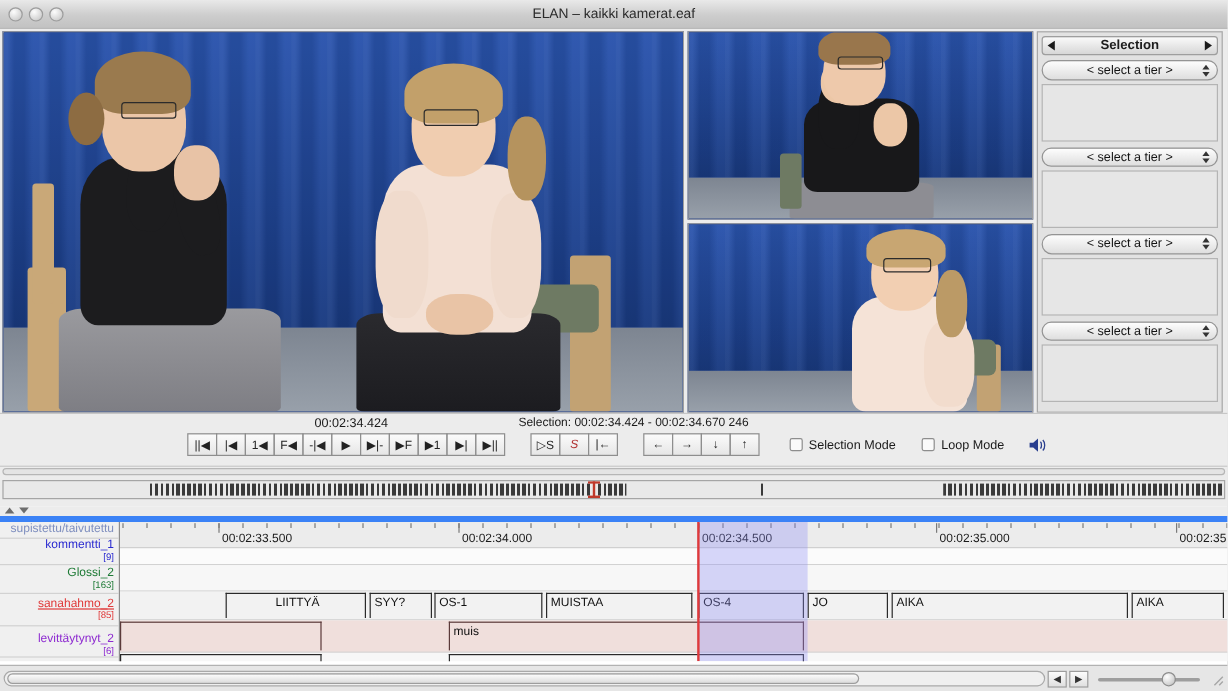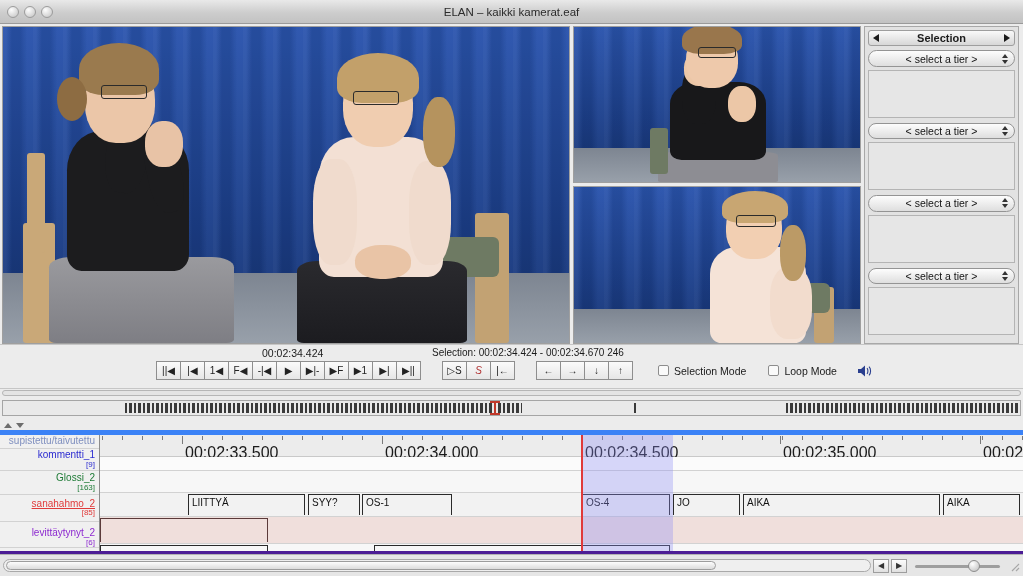--- a/index.html
+++ b/index.html
@@ -2,21 +2,21 @@
 <html><head>
 <meta charset="utf-8">
 <style>
   * { box-sizing: border-box; margin: 0; padding: 0; }
   html, body {
     width: 1023px; height: 576px;
     font-family: "Liberation Sans", sans-serif;
     background: #d8d8d8;
     overflow: hidden;
   }
-  #app { position: relative; width: 1023px; height: 576px; background: #4c1d95; }
+  #app { position: relative; width: 1023px; height: 576px; background: #ffffff; }
 
   
   .titlebar {
     position: relative; height: 24px;
     background: linear-gradient(to bottom, #e9e9e9 0%, #cdcdcd 55%, #c2c2c2 100%);
     border-bottom: 1px solid #9a9a9a;
     display: flex; align-items: center;
   }
   .win-buttons { display: flex; gap: 5px; margin-left: 7px; }
   .win-btn {
@@ -176,21 +176,21 @@
     display: flex; flex-direction: column; justify-content: center; align-items: flex-end;
   }
   .tname .nm { font-size: 10px; }
   .tname .cnt { font-size: 8px; }
 
   .tracks { position: absolute; left: 100px; right: 0; top: 0; bottom: 0; overflow: hidden; }
   .ruler { position: relative; height: 22px; background: #ececec; border-bottom: 1px solid #c9c9c9; }
   .tick { position: absolute; top: 1px; width: 1px; background: #7a7a7a; }
   .tick.minor { height: 4px; }
   .tick.major { height: 8px; }
-  .tlabel { position: absolute; top: 9px; font-size: 16px; color: #1a1a1a; white-space: nowrap; text-align: center; }
+  .tlabel { position: absolute; top: 9px; font-size: 10px; color: #1a1a1a; white-space: nowrap; text-align: center; }
 
   .track { position: relative; border-bottom: 1px solid #d2d2d2; }
   .seg {
     position: absolute; top: 1px; bottom: 1px;
     border-left: 1.5px solid #2a2a2a; border-right: 1.5px solid #2a2a2a;
     border-top: 1px solid #2a2a2a;
     font-size: 10px; color: #111; padding-left: 3px; line-height: 15px;
     white-space: nowrap; overflow: hidden;
   }
   .seg-pink { border-color: #5b3a3a; }
@@ -511,30 +511,32 @@
           <div class="tlabel" style="left: 85px;">00:02:33.500</div>
           <div class="tlabel" style="left: 285px;">00:02:34.000</div>
           <div class="tlabel" style="left: 485px;">00:02:34.500</div>
           <div class="tlabel" style="left: 683px;">00:02:35.000</div>
           <div class="tlabel" style="left: 883px;">00:02:35</div>
         </div>
 
       <div class="track" style="height:14px;background:#fbfbfb;"></div>
       <div class="track" style="height:22px;background:#f7f7f7;" id="trk-kommentti"></div>
       <div class="track" style="height:24px;background:#f2f2f2;" id="trk-glossi">
-          <div class="seg" style="left: 88px; width: 117px;">LIITTYÄ</div>
+          <div class="seg" style="left: 88px; width: 117px; text-align: center;">LIITTYÄ</div>
           <div class="seg" style="left: 208px; width: 52px;">SYY?</div>
           <div class="seg" style="left: 262px; width: 90px;">OS-1</div>
+          <div class="seg" style="left: 355px; width: 122px;">MUISTAA</div>
           <div class="seg" style="left: 482px; width: 88px;">OS-4</div>
           <div class="seg" style="left: 573px; width: 67px;">JO</div>
           <div class="seg" style="left: 643px; width: 197px;">AIKA</div>
           <div class="seg" style="left: 843px; width: 77px;">AIKA</div>
         </div>
       <div class="track" style="height:27px;background:#f0dfdc;" id="trk-sanahahmo">
           <div class="seg seg-pink" style="left: 0px; width: 168px;"></div>
+          <div class="seg seg-pink" style="left: 274px; width: 296px;">muis</div>
         </div>
       <div class="track" style="height:26px;background:#f7f7f7;" id="trk-levit">
           <div class="seg" style="left: 0px; width: 168px;"></div>
           <div class="seg" style="left: 274px; width: 296px;"></div>
         </div>
 
       <div class="sel-overlay" id="sel-ov" style="left: 481px; width: 92px;"></div>
       <div class="playhead" id="ph" style="left: 481px;"></div>
     </div>
   </div>

